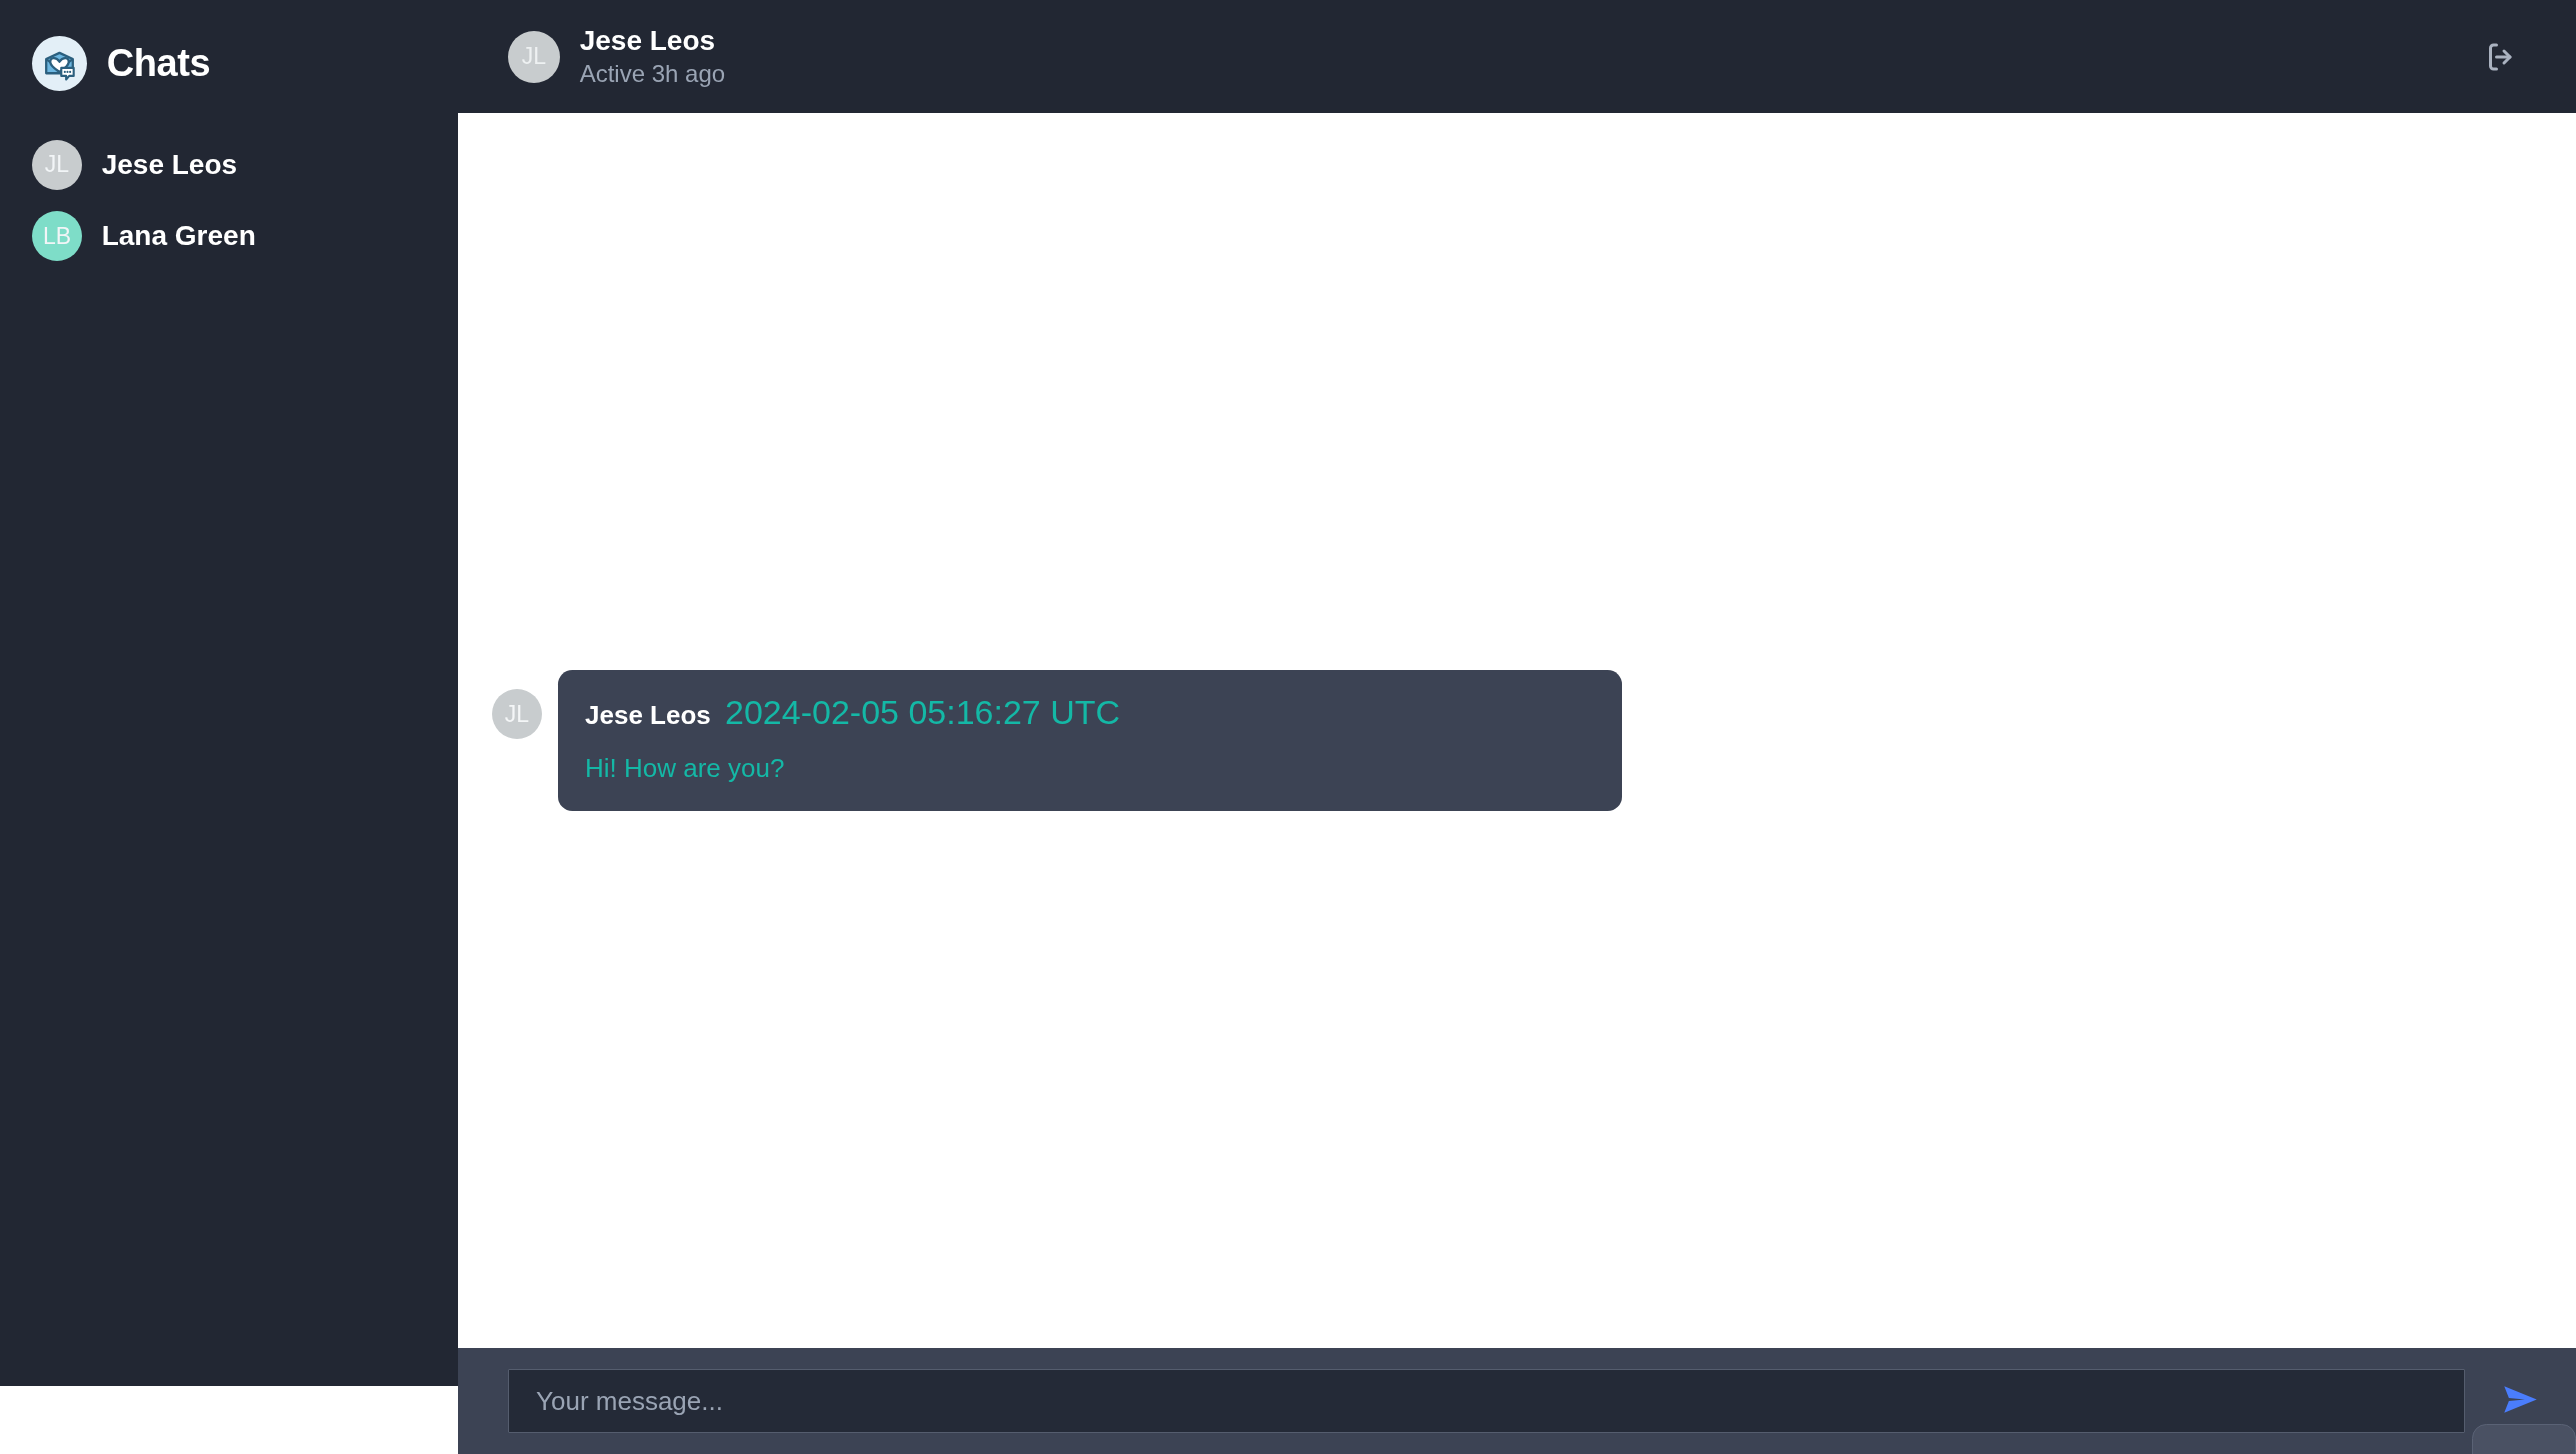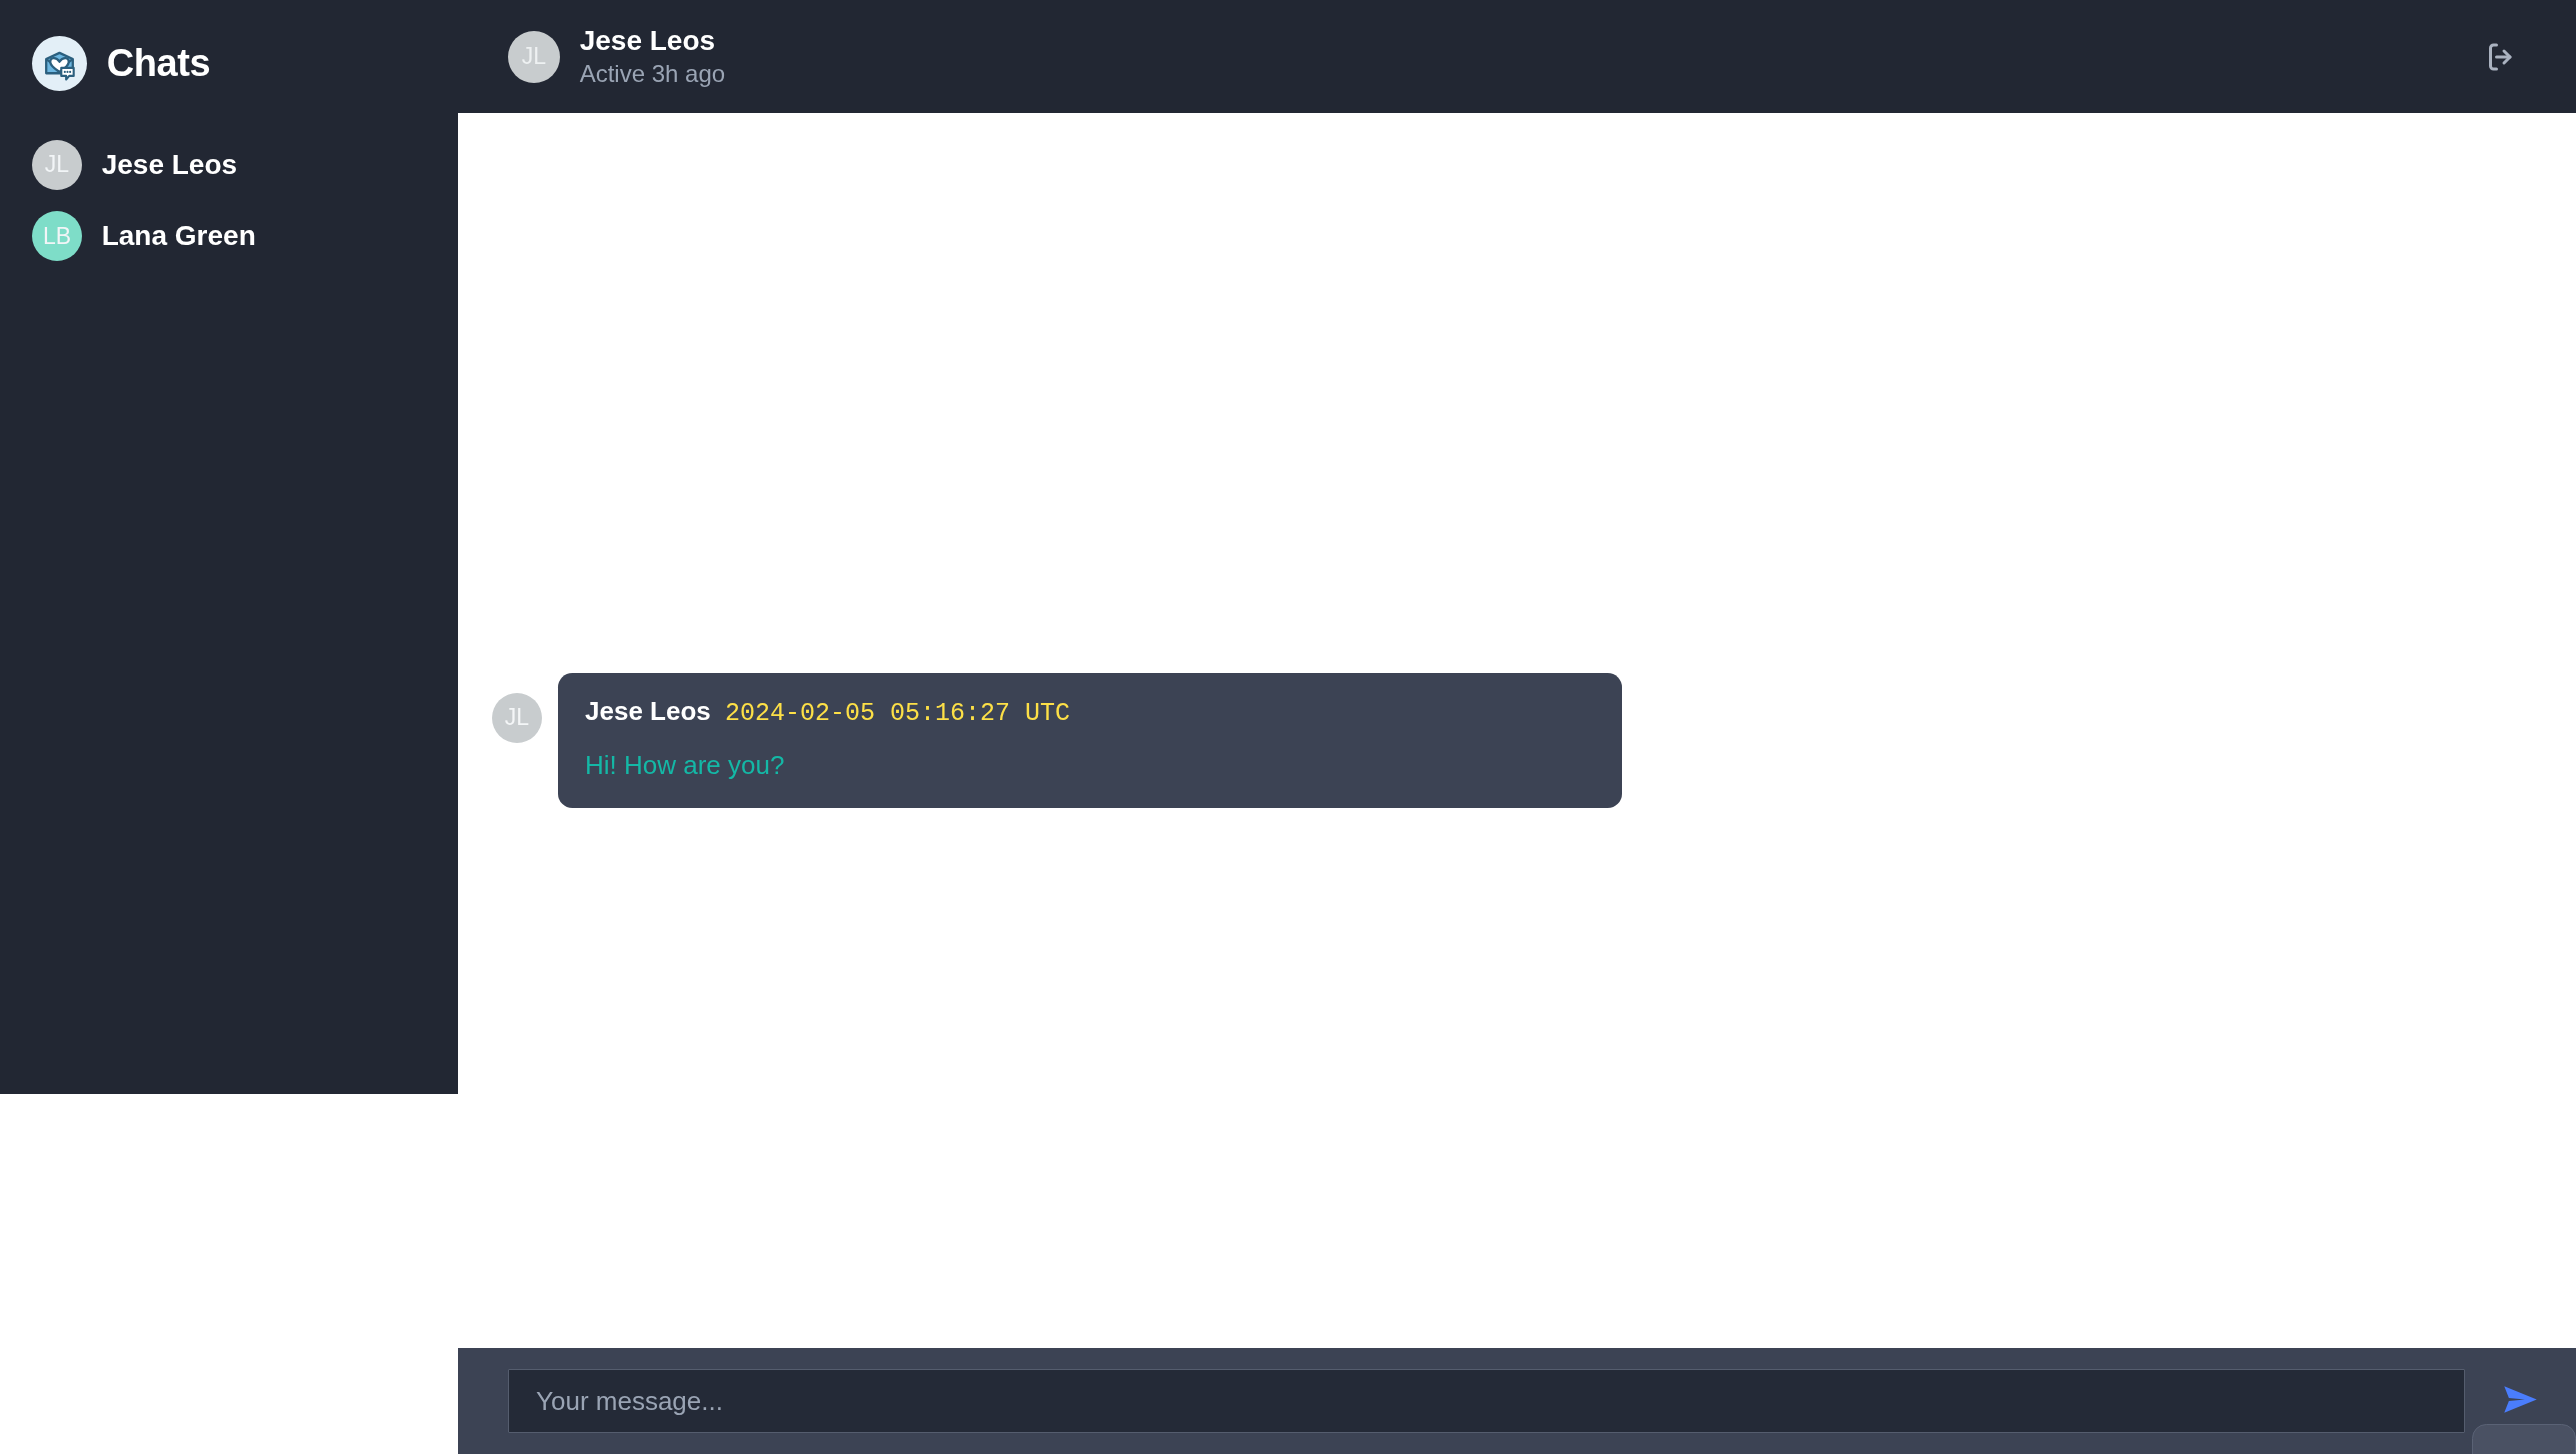--- a/index.html
+++ b/index.html
@@ -6,21 +6,21 @@
   html, body {
     width: 2576px; height: 1454px;
     background: #ffffff;
     font-family: "Liberation Sans", sans-serif;
     overflow: hidden;
   }
   .app { display: flex; width: 2576px; height: 1454px; }
 
   
   .sidebar {
-    width: 458px; flex: 0 0 458px; height: 1094px;
+    width: 458px; flex: 0 0 458px; height: 1386px;
     background: #222733;
     padding: 27px 8px 0 0;
   }
   .brand { display: flex; align-items: center; gap: 19.7px; padding: 9px 0 0 32px; }
   .brand-logo {
     width: 55px; height: 55px; border-radius: 50%;
     background: #e3eff7; display: flex; align-items: center; justify-content: center;
     flex: 0 0 55px;
   }
   .brand-title { color: #ffffff; font-size: 38px; font-weight: 700; letter-spacing: -0.4px; }
@@ -69,21 +69,21 @@
     display: flex; align-items: center; justify-content: center;
     font-size: 23px; color: #f4f6f7; margin-top: 19.7px; margin-right: 16px;
   }
   .bubble {
     background: #3c4354; border-radius: 14.3px;
     padding: 23px 30px 27px 27px;
     max-width: 1073px; min-width: 1064px;
   }
   .bubble-head { display: flex; align-items: baseline; gap: 14.3px; margin-bottom: 21.5px; }
   .bubble-sender { color: #ffffff; font-size: 26px; font-weight: 700; }
-  .bubble-time { color: #fde047; font-size: 25px; font-weight: 400; font-family: Liberation Mono, monospace; }
+  .bubble-time { color: #14b8a6; font-size: 34px; font-weight: 400; }
   .bubble-body { color: #14b8a6; font-size: 26px; font-weight: 400; }
 
   
   .composer {
     height: 106px; flex: 0 0 106px;
     background: #3c4354;
     display: flex; align-items: center;
     padding: 0 0 0 50px; gap: 0;
   }
   .msg-input {

